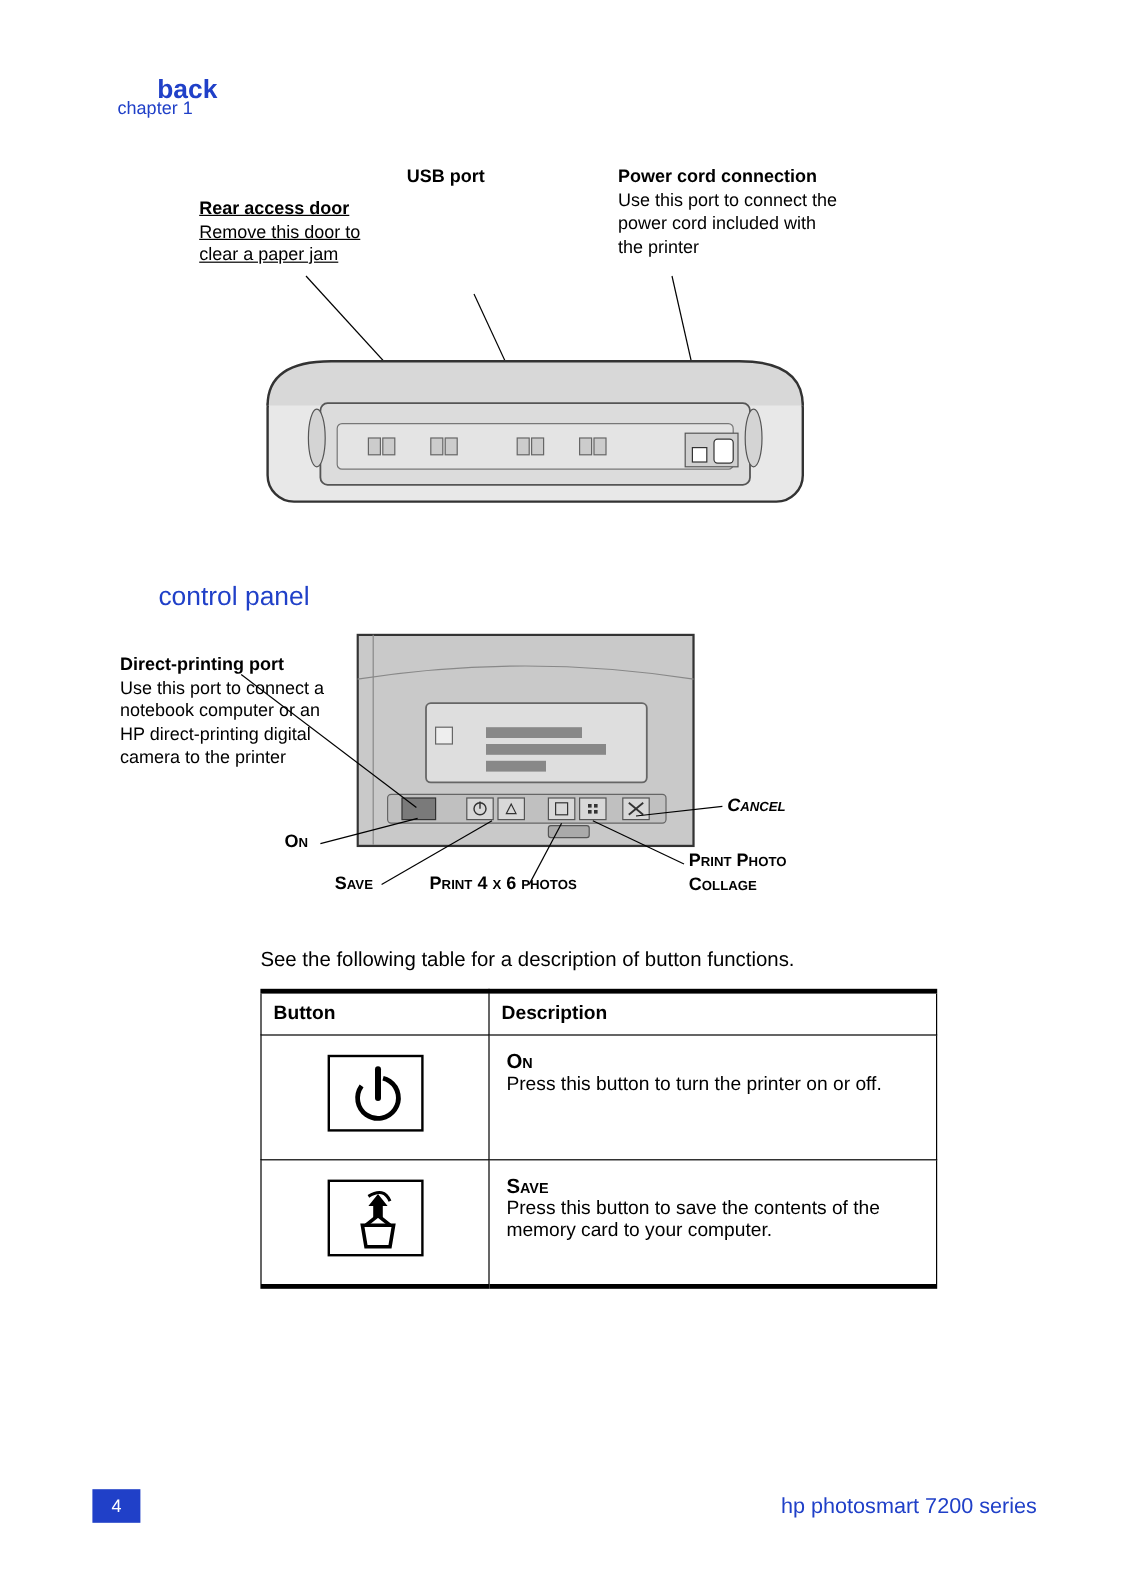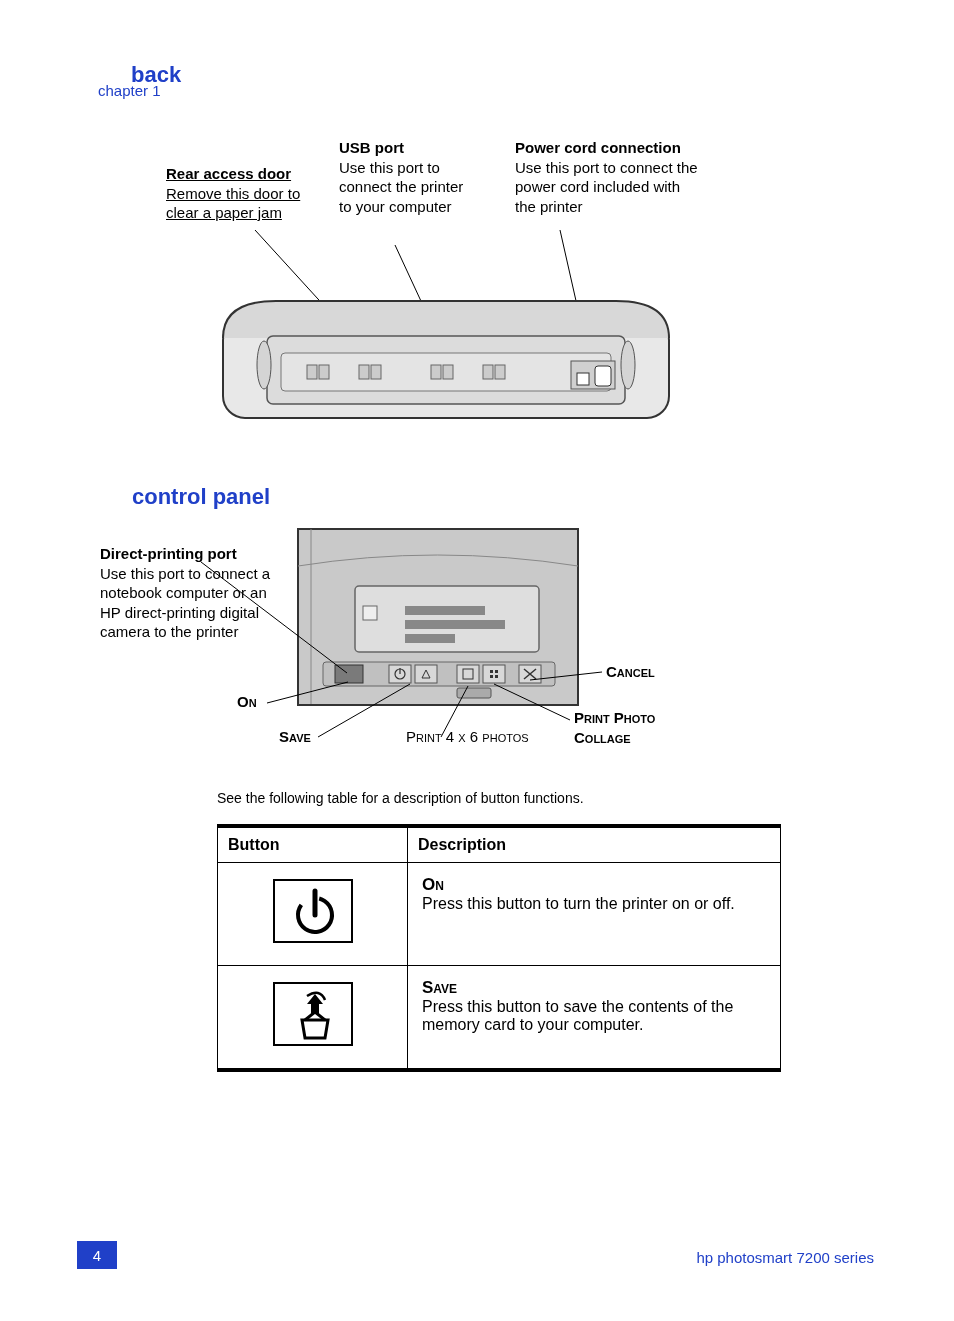--- a/index.html
+++ b/index.html
@@ -27,42 +27,42 @@
       font-size: 22px;
       font-weight: bold;
       text-align: right;
     }
     .heading-control-panel {
       position: absolute;
       top: 484px;
       left: 132px;
       color: #2040c8;
       font-size: 22px;
-      font-weight: bold;
+      font-weight: normal;
     }
     .callout {
       position: absolute;
       font-size: 15px;
       line-height: 1.3;
     }
     .callout b { font-weight: bold; }
     .callout-rear { top: 164px; left: 166px; width: 160px; text-decoration: underline; }
     .callout-usb { top: 138px; left: 339px; width: 130px; }
     .callout-power { top: 138px; left: 515px; width: 190px; }
     .callout-direct { top: 544px; left: 100px; width: 180px; }
     .label-on { position: absolute; top: 693px; left: 237px; font-weight: bold; font-size: 15px; font-variant: small-caps; }
     .label-save { position: absolute; top: 728px; left: 279px; font-weight: bold; font-size: 15px; font-variant: small-caps; }
-    .label-print46 { position: absolute; top: 728px; left: 358px; font-weight: normal; font-size: 15px; font-variant: small-caps; margin-left: 48px; }
+    .label-print46 { position: absolute; top: 728px; left: 358px; font-weight: bold; font-size: 15px; font-variant: small-caps; }
     .label-printcollage { position: absolute; top: 708px; left: 574px; font-weight: bold; font-size: 15px; font-variant: small-caps; width: 120px; line-height: 1.3; }
-    .label-cancel { position: absolute; top: 663px; left: 606px; font-weight: bold; font-size: 15px; font-variant: small-caps; }
+    .label-cancel { position: absolute; top: 663px; left: 606px; font-weight: bold; font-size: 15px; font-variant: small-caps; font-style: italic; }
     .desc-text {
       position: absolute;
       top: 790px;
       left: 217px;
-      font-size: 14px;
+      font-size: 17px;
     }
     .button-table {
       position: absolute;
       top: 824px;
       left: 217px;
       width: 564px;
       border-collapse: collapse;
     }
     .button-table th, .button-table td {
       border: 1px solid #000;
@@ -101,23 +101,23 @@
       background: #2040c8;
       color: #fff;
       display: flex;
       align-items: center;
       justify-content: center;
       font-size: 15px;
     }
     .footer-right {
       position: absolute;
       bottom: 55px;
-      right: 80px;
-      color: #2040c8;
-      font-size: 15px;
+      right: 90px;
+      color: #2040c8;
+      font-size: 18px;
     }
     svg.leader { position: absolute; pointer-events: none; }
     .printer-back {
       position: absolute;
       top: 293px;
       left: 221px;
       width: 450px;
       height: 138px;
     }
     .printer-control {
@@ -133,21 +133,20 @@
 
 <div class="chapter-header">chapter 1</div>
 <div class="heading-back">back</div>
 
 <div class="callout callout-rear">
   <b>Rear access door</b><br>
   <span>Remove this door to clear a paper jam</span>
 </div>
 <div class="callout callout-usb">
   <b>USB port</b><br>
-  <span>Use this port to connect the printer to your computer</span>
 </div>
 <div class="callout callout-power">
   <b>Power cord connection</b><br>
   <span>Use this port to connect the power cord included with the printer</span>
 </div>
 
 <svg class="leader" style="top:0;left:0;width:954px;height:470px">
   <line x1="255" y1="230" x2="381" y2="368" stroke="#000" stroke-width="1"></line>
   <line x1="395" y1="245" x2="452" y2="368" stroke="#000" stroke-width="1"></line>
   <line x1="560" y1="230" x2="593" y2="376" stroke="#000" stroke-width="1"></line>

